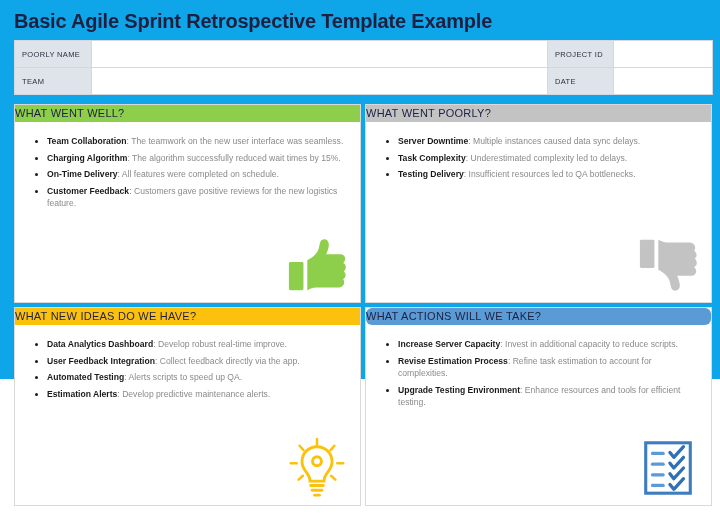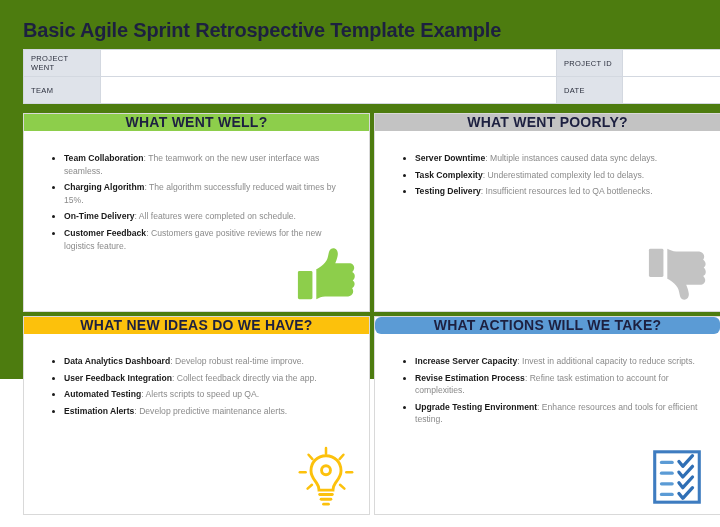--- a/index.html
+++ b/index.html
@@ -10,22 +10,22 @@
     height: 527px;
     background: #ffffff;
     font-family: "Liberation Sans", sans-serif;
     overflow: hidden;
   }
 
   .page {
     position: relative;
     width: 720px;
     height: 379px;
-    background: #4d7c0f;
-    padding: 12px;
+    background: #0ea5e9;
+    padding: 3px;
   }
 
   
   .page-title {
     font-size: 20px;
     font-weight: bold;
     color: #1d2040;
     letter-spacing: -0.2px;
     padding: 5px 0 0 11px;
     line-height: 26px;
@@ -74,41 +74,40 @@
     border: 1px solid #d9d9d9;
     background: #ffffff;
     display: flex;
     flex-direction: column;
     overflow: hidden;
   }
 
   .quad-header {
     height: 17px;
     line-height: 17px;
-    text-align: center;
-    font-size: 14px;
-    font-weight: bold;
+    font-size: 11px;
+    font-weight: normal;
     letter-spacing: 0.25px;
     color: #1d2040;
     flex: 0 0 auto;
   }
   .hdr-green  { background: #8dce4b; }
   .hdr-gray   { background: #c3c3c3; }
   .hdr-orange { background: #fcc10c; }
   .hdr-blue   { background: #5b9bd5; border-radius: 6px; }
 
   .quad-body {
     flex: 1 1 auto;
     position: relative;
     padding: 9px 10px 4px 10px;
   }
 
   ul.bullets {
     list-style: none;
-    margin: 12px;
+    margin: 4px;
     padding: 0;
   }
   ul.bullets > li {
     position: relative;
     padding-left: 18px;
     margin-bottom: 4px;
     font-size: 8.6px;
     line-height: 12.6px;
     color: #8a8a8a;
   }
@@ -141,21 +140,21 @@
 </head>
 <body>
 
 <div class="page">
 
   <h1 class="page-title">Basic Agile Sprint Retrospective Template Example</h1>
 
   <table class="info-table">
     <tbody>
       <tr>
-        <td class="lbl col-lbl1">PROJECT WENT</td>
+        <td class="lbl col-lbl1">POORLY NAME</td>
         <td class="col-val1"></td>
         <td class="lbl col-lbl2">PROJECT ID</td>
         <td class="col-val2"></td>
       </tr>
       <tr>
         <td class="lbl col-lbl1">TEAM</td>
         <td class="col-val1"></td>
         <td class="lbl col-lbl2">DATE</td>
         <td class="col-val2"></td>
       </tr>

